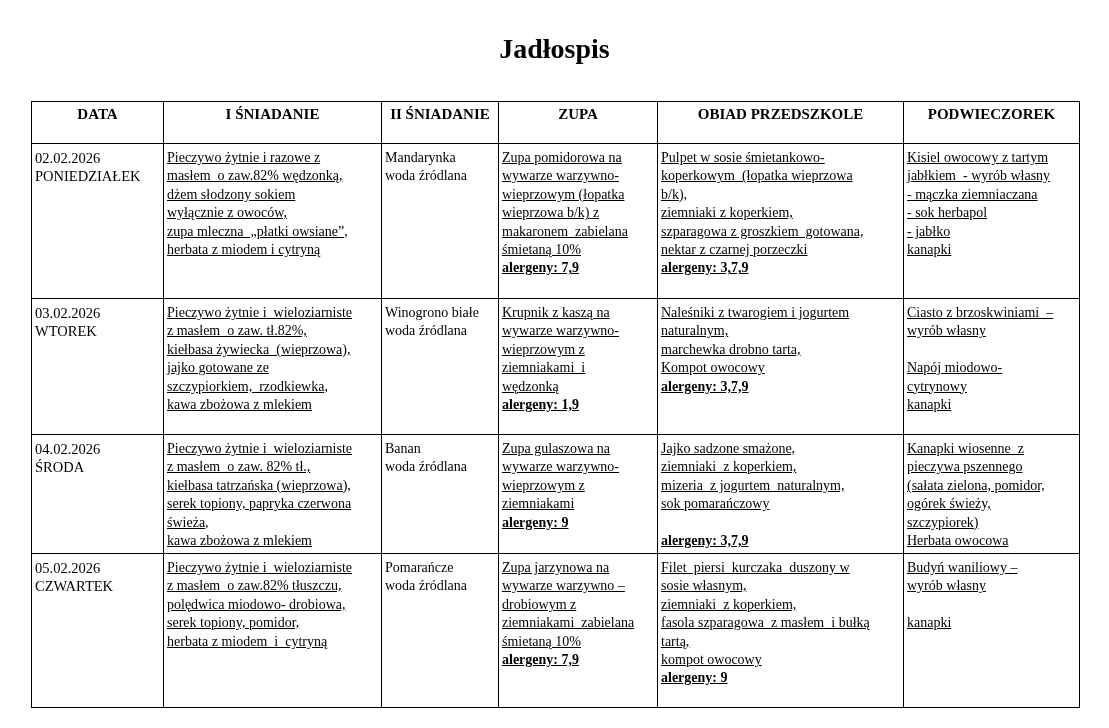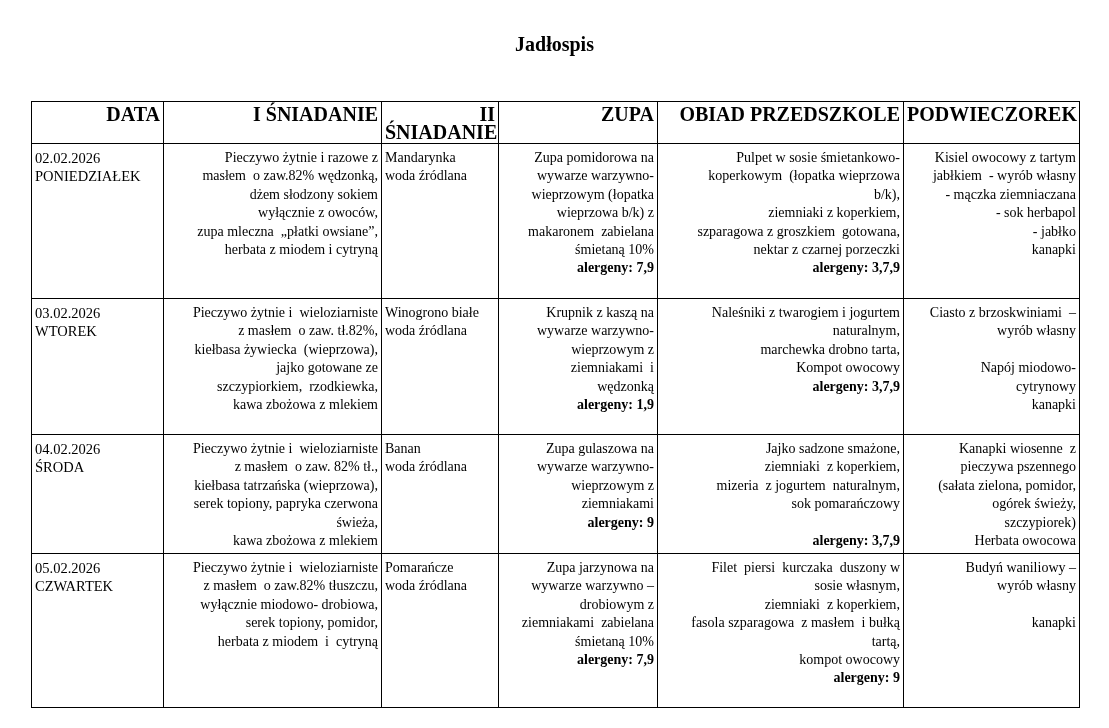--- a/index.html
+++ b/index.html
@@ -2,40 +2,40 @@
 <html><head>
   <meta charset="utf-8">
   <style>
     html, body { margin: 0; padding: 0; background: #ffffff; }
     body {
       width: 1109px; height: 728px; position: relative; overflow: hidden;
       font-family: "Liberation Serif", "DejaVu Serif", serif; color: #000;
     }
     .title {
       position: absolute; left: 0; width: 1109px; top: 33px;
-      text-align: center; font-weight: bold; font-size: 20px;
+      text-align: center; font-weight: bold; font-size: 28px;
       font-family: "Liberation Serif", serif;
     }
     table.menu {
       position: absolute; left: 31px; top: 101px;
       border-collapse: collapse; table-layout: fixed;
       width: 1048px;
     }
     table.menu td, table.menu th {
       border: 1.5px solid #000; vertical-align: top;
       font-size: 14px; line-height: 18.4px; padding: 0 3px;
       font-family: "Liberation Serif", serif;
     }
     table.menu th {
-      font-weight: bold; text-align: right; padding-top: 3px; height: 38px;
-      font-size: 20px;
+      font-weight: bold; text-align: center; padding-top: 3px; height: 38px;
+      font-size: 15px;
     }
     .date-cell { font-weight: normal; padding-top: 5px !important; font-size: 14.5px !important; }
     .center-cell { text-align: left; padding-top: 5px !important; }
-    .left-cell { text-align: right; padding-top: 5px !important; }
+    .left-cell { text-align: left; padding-top: 5px !important; text-decoration: underline; }
     .line { display: block; white-space: pre; }
     .allergen { font-weight: bold; display: block; }
     .spacer { display: block; height: 18.4px; }
     tr.r1 td { height: 149px; }
     tr.r2 td { height: 130px; }
     tr.r3 td { height: 113px; }
     tr.r4 td { height: 148px; margin-top: 36px; }
   </style>
 </head>
 <body>
@@ -189,21 +189,21 @@
         </td>
       </tr>
       <tr class="r4">
         <td class="date-cell">
           <span class="line">05.02.2026</span>
           <span class="line">CZWARTEK</span>
         </td>
         <td class="left-cell">
           <span class="line">Pieczywo żytnie i  wieloziarniste</span>
           <span class="line">z masłem  o zaw.82% tłuszczu,</span>
-          <span class="line">wyłącznie miodowo- drobiowa,</span>
+          <span class="line">polędwica miodowo- drobiowa,</span>
           <span class="line">serek topiony, pomidor,</span>
           <span class="line">herbata z miodem  i  cytryną</span>
         </td>
         <td class="center-cell">
           <span class="line">Pomarańcze</span>
           <span class="line">woda źródlana</span>
         </td>
         <td class="left-cell">
           <span class="line">Zupa jarzynowa na</span>
           <span class="line">wywarze warzywno –</span>

